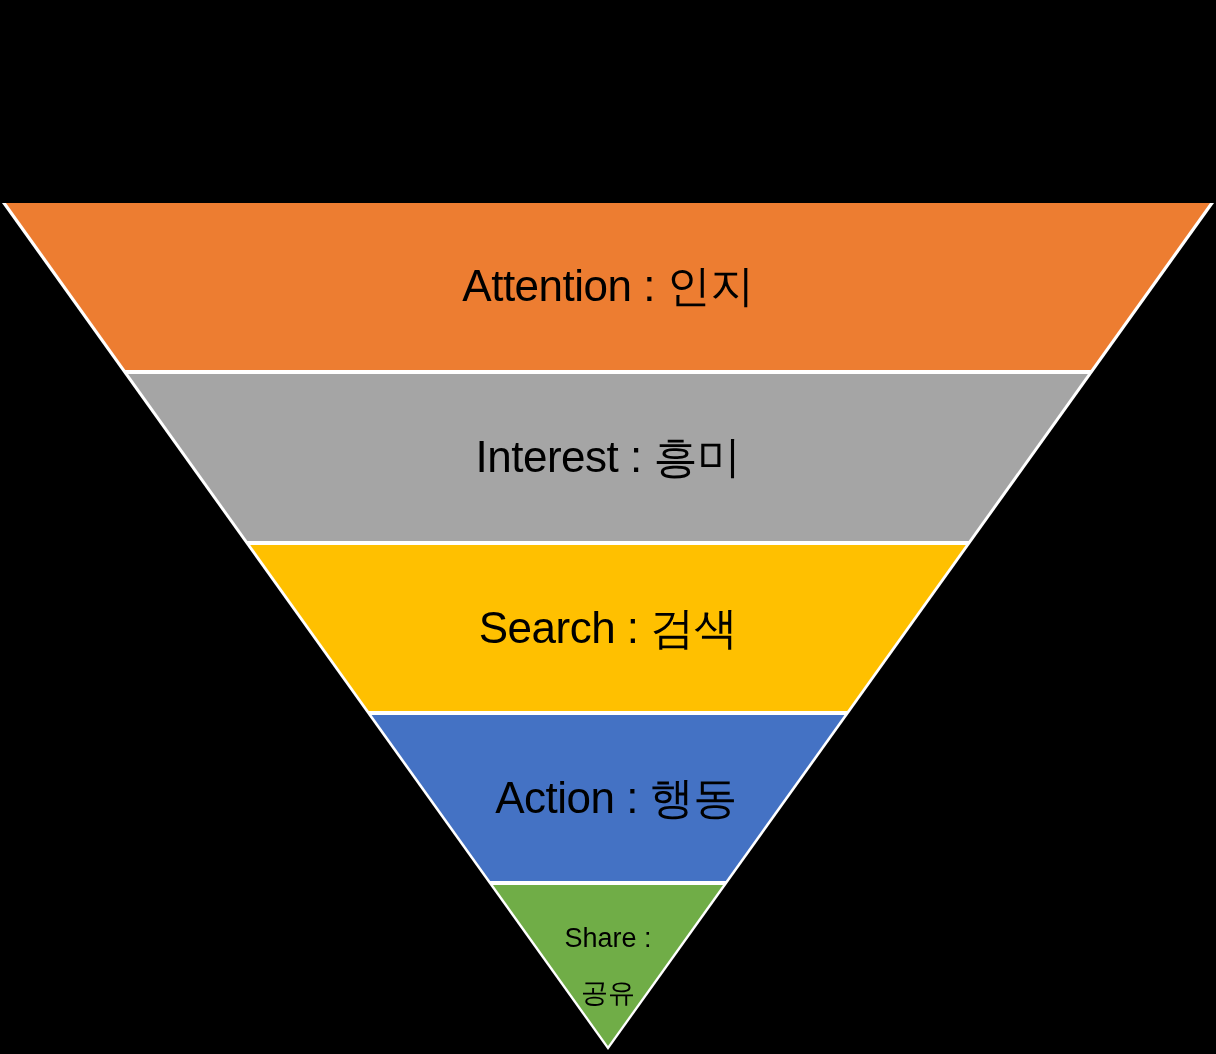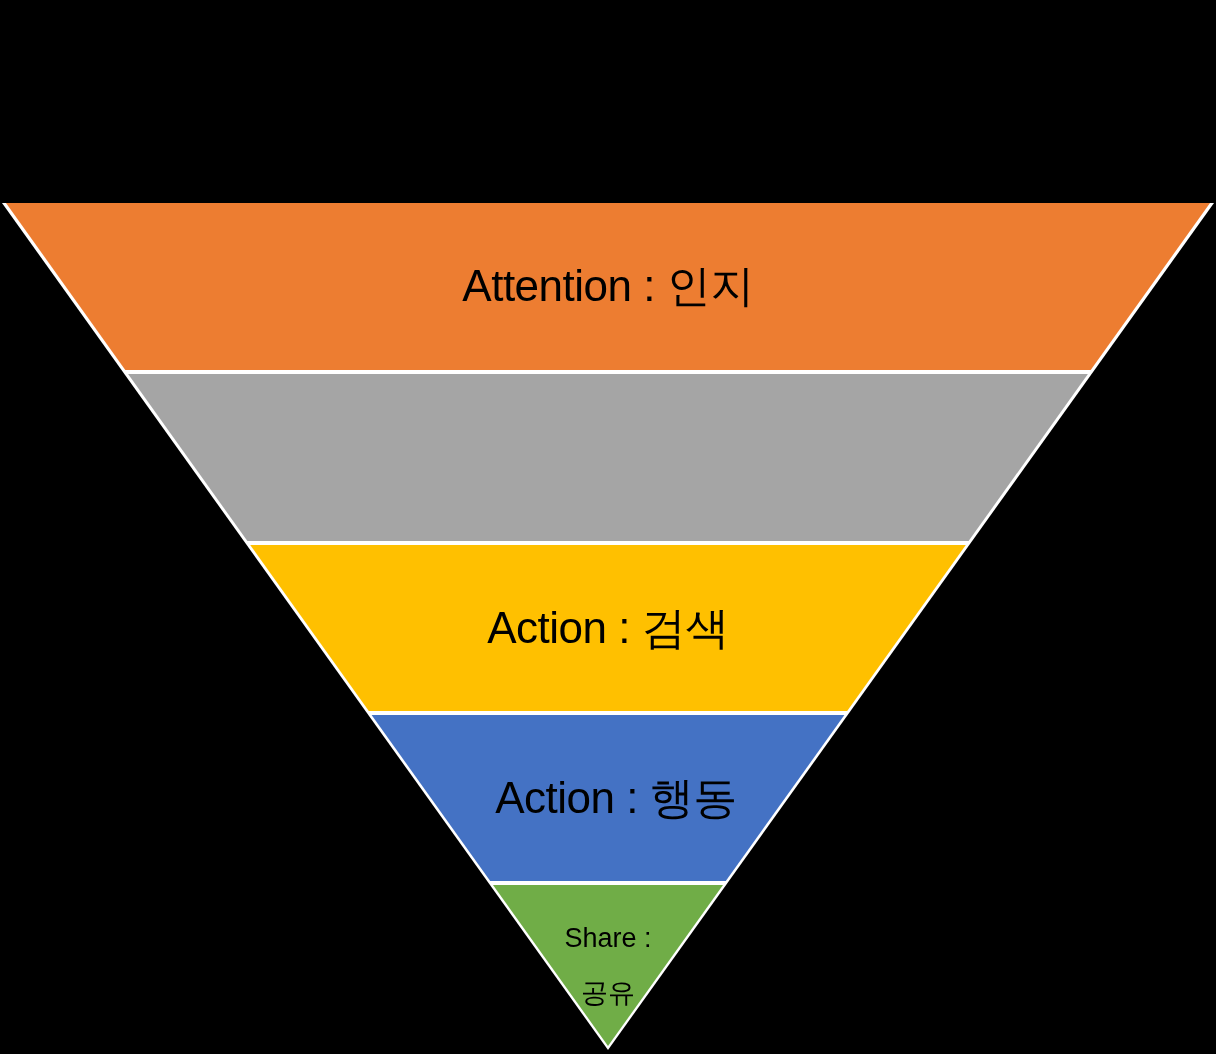--- a/index.html
+++ b/index.html
@@ -60,19 +60,20 @@
 <div class="stage" style="background: rgb(0, 0, 0); color: rgb(0, 0, 0);">
   <div class="outline" style="background: rgb(255, 255, 255);"></div>
 
   <div class="band b0" style="background: rgb(237, 125, 49);"></div>
   <div class="band b1" style="background: rgb(165, 165, 165);"></div>
   <div class="band b2" style="background: rgb(255, 192, 0);"></div>
   <div class="band b3" style="background: rgb(68, 114, 196);"></div>
   <div class="band b4" style="background: rgb(112, 173, 71);"></div>
 
   <div class="label l0">Attention : 인지</div>
-  <div class="label l2">Action : 검색</div>
+  <div class="label l1">Interest : 흥미</div>
+  <div class="label l2">Search : 검색</div>
   <div class="label l3">Action : 행동</div>
   <div class="label l4">
     <span>Share :</span>
     <span>공유</span>
   </div>
 </div>
 
 </body></html>

